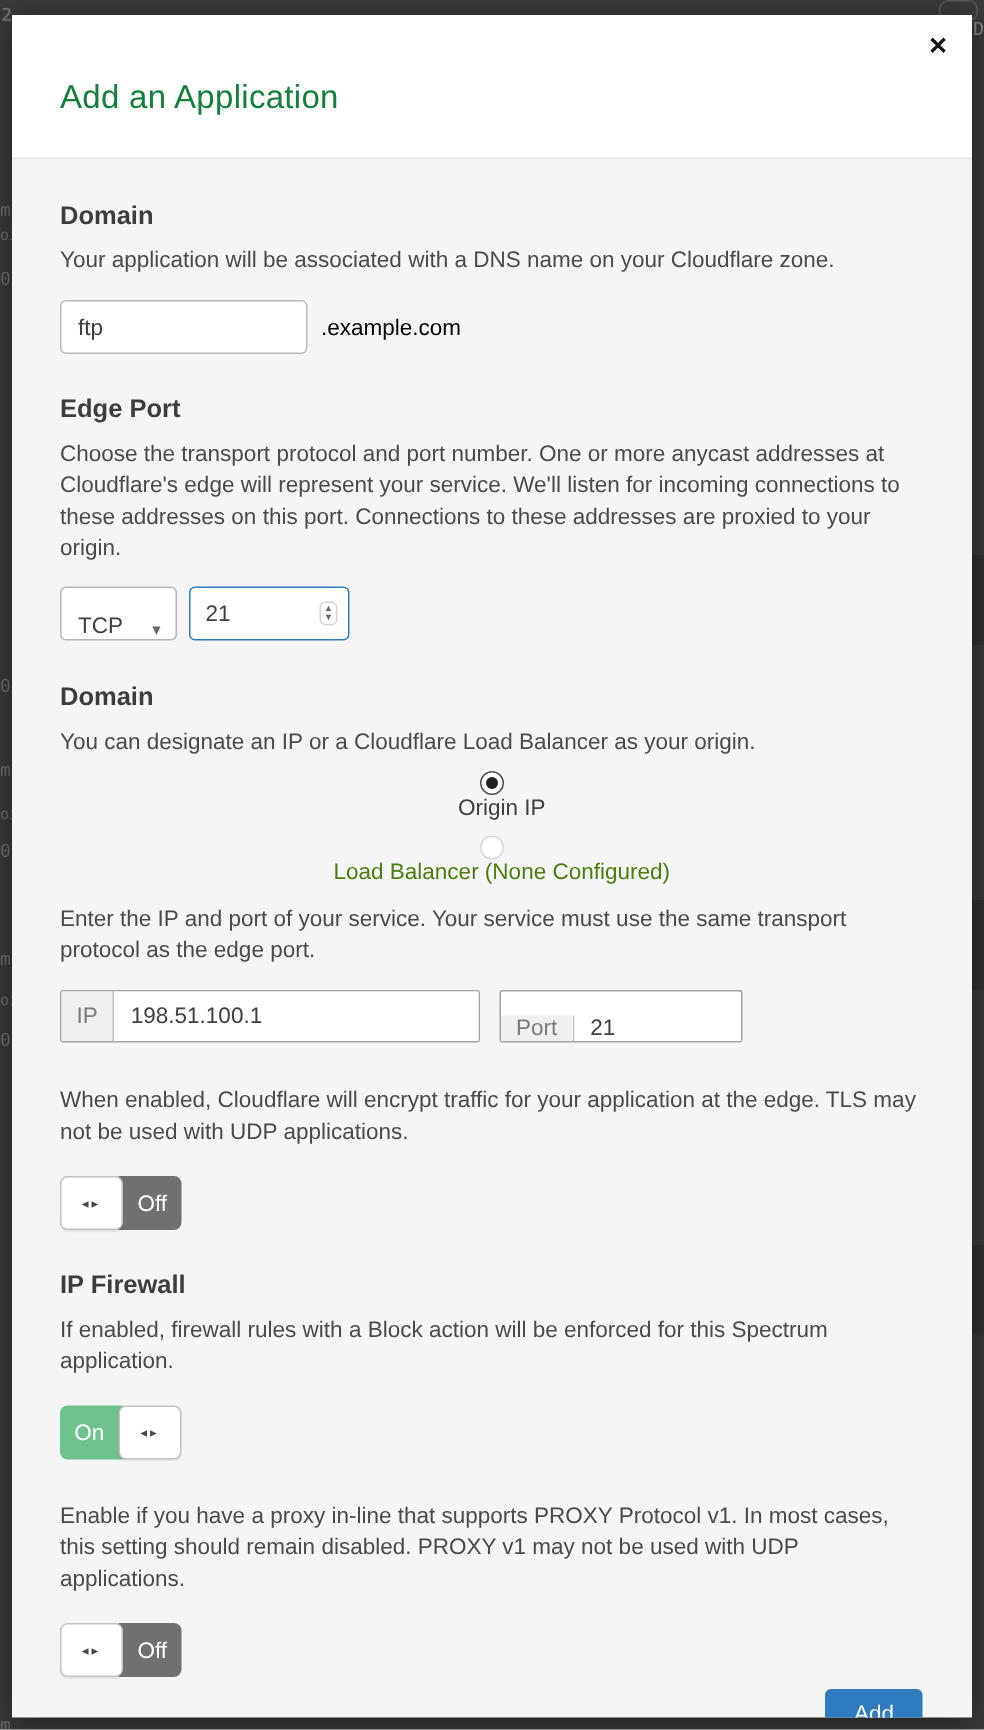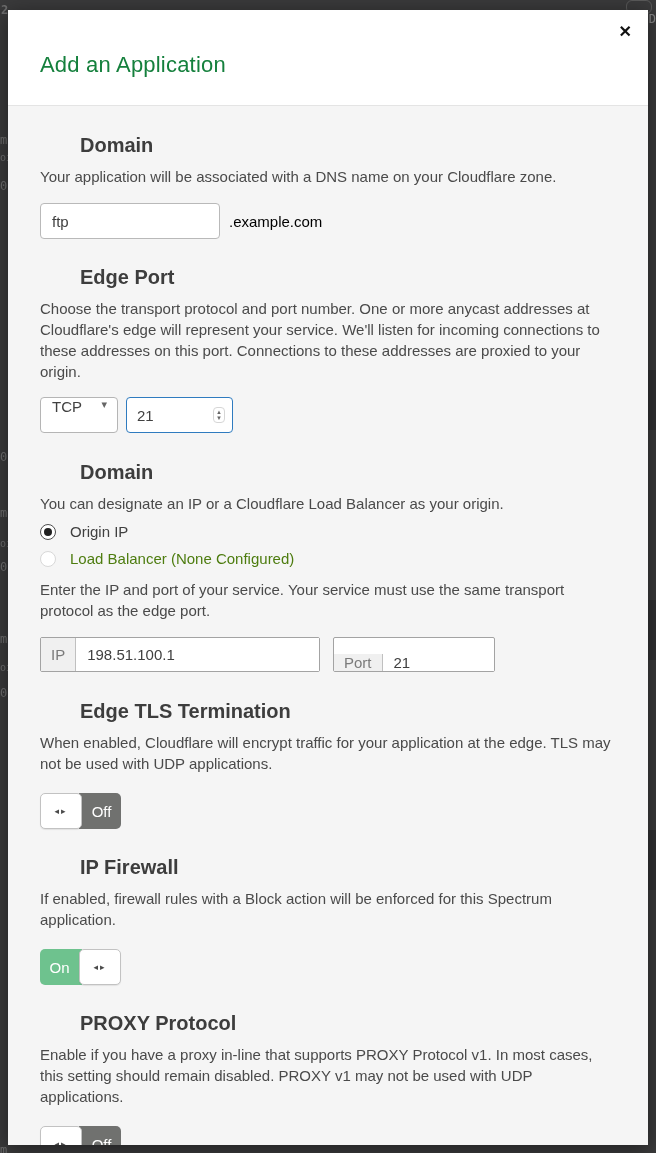--- a/index.html
+++ b/index.html
@@ -65,25 +65,24 @@
     line-height: 20px;
   }
 
   .modal-body {
     flex: 1 1 auto;
     padding: 28px 33px 0 32px;
     overflow: hidden;
   }
 
   .section-label {
-    font-size: 20px;
+    font-size: 17px;
     font-weight: 700;
     color: #3d3d3d;
     margin-bottom: 9px;
-    margin-left: 40px;
   }
   .section-desc {
     font-size: 15px;
     color: #4a4a4a;
     line-height: 21px;
     margin-bottom: 16px;
   }
 
   
   .domain-row { display: flex; align-items: center; margin-bottom: 27px; }
@@ -91,31 +90,31 @@
     height: 36px;
     border: 1px solid #b9b9b9;
     border-radius: 4px;
     background: #fff;
     font-family: "Liberation Sans", sans-serif;
     font-size: 15px;
     color: #404040;
     padding: 0 11px;
     outline: none;
   }
-  .domain-input { width: 180px; }
+  .domain-input { width: 165px; }
   .domain-suffix { font-size: 15px; color: #000000; margin-left: 9px; }
 
   
   .edgeport-row { display: flex; align-items: center; margin-bottom: 28px; }
   .select-box {
     width: 78px; height: 36px;
     border: 1px solid #b5b5b5;
     border-radius: 4px;
     background: #fff;
-    display: flex; align-items: flex-start; justify-content: space-between;
+    display: flex; align-items: flex-end; justify-content: space-between;
     padding: 0 10px 0 11px;
     font-size: 15px; color: #404040;
     cursor: pointer;
   }
   .select-caret { font-size: 11px; color: #666; }
   .number-input-wrap {
     width: 107px; height: 36px;
     margin-left: 8px;
     border: 1.5px solid #2f7bbf;
     border-radius: 4px;
@@ -132,21 +131,21 @@
   .stepper {
     display: flex; flex-direction: column; align-items: center;
     border: 1px solid #d6d6d6; border-radius: 4px;
     padding: 1px 2px;
     line-height: 5px;
     cursor: pointer;
   }
   .stepper span { font-size: 6px; color: #666; line-height: 6px; }
 
   
-  .radio-row { display: flex; align-items: center; margin-bottom: 10px; margin-top: 2px; }
+  .radio-row { display: flex; align-items: center; margin-bottom: 10px; margin-top: 2px; flex-direction: column; }
   .radio-circle {
     width: 16px; height: 16px;
     border-radius: 50%;
     border: 1px solid #4d4d4d;
     background: #fff;
     display: inline-flex; align-items: center; justify-content: center;
     cursor: pointer;
     flex: 0 0 auto;
   }
   .radio-circle .dot { width: 8px; height: 8px; border-radius: 50%; background: #1f1f1f; }
@@ -301,41 +300,39 @@
         <span class="prefix">IP</span>
         <input type="text" value="198.51.100.1" style="">
       </div>
       <div class="input-group port-group">
         <span class="prefix">Port</span>
         <input type="text" value="21" style="">
       </div>
     </div>
 
     
-    <div class="section-label">Edge TLS Termination</div>
     <div class="section-desc" style="margin-bottom:19px;">When enabled, Cloudflare will encrypt traffic for your application at the edge. TLS may not be used with UDP applications.</div>
     <div class="toggle off">
       <span class="half knob">
           <span class="arrows">◂▸</span>
         </span>
       <span class="half state">Off</span>
     </div>
 
     
     <div class="section-label">IP Firewall</div>
     <div class="section-desc" style="margin-bottom:19px;">If enabled, firewall rules with a Block action will be enforced for this Spectrum application.</div>
     <div class="toggle on">
       <span class="half state">On</span>
       <span class="half knob">
           <span class="arrows">◂▸</span>
         </span>
     </div>
 
     
-    <div class="section-label">PROXY Protocol</div>
     <div class="section-desc" style="margin-bottom:19px;">Enable if you have a proxy in-line that supports PROXY Protocol v1. In most cases, this setting should remain disabled. PROXY v1 may not be used with UDP applications.</div>
     <div class="toggle off" style="margin-bottom:0;">
       <span class="half knob">
           <span class="arrows">◂▸</span>
         </span>
       <span class="half state">Off</span>
     </div>
 
     
     <div class="footer-row">

